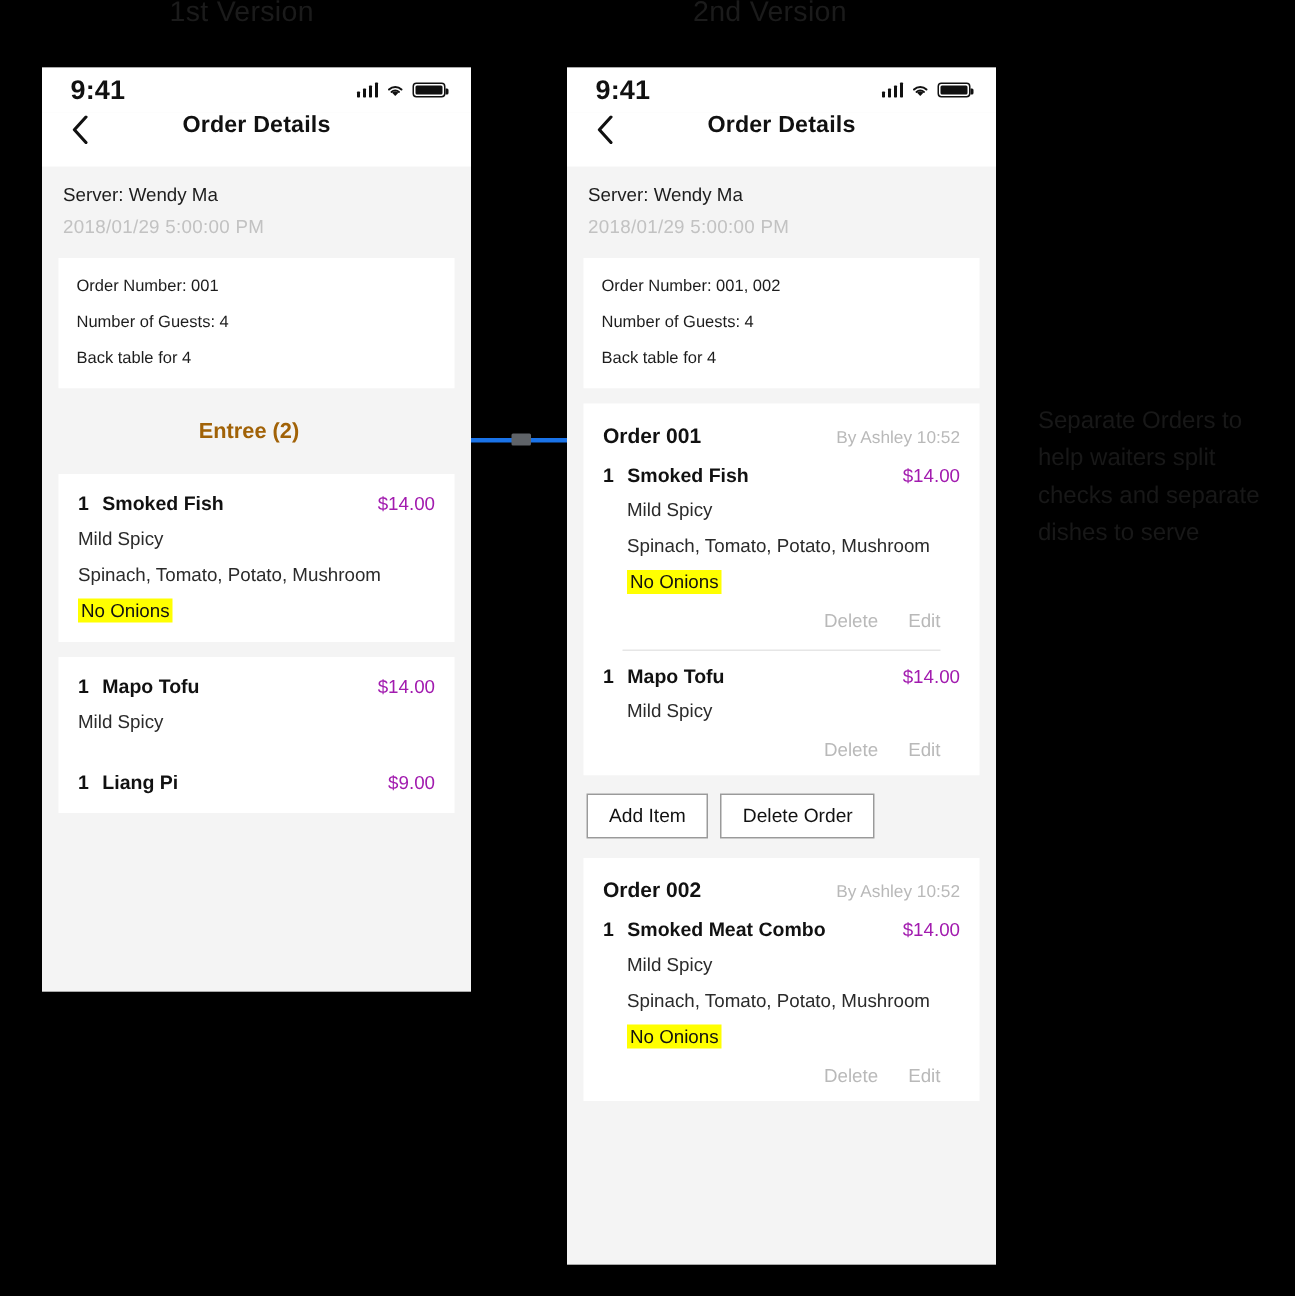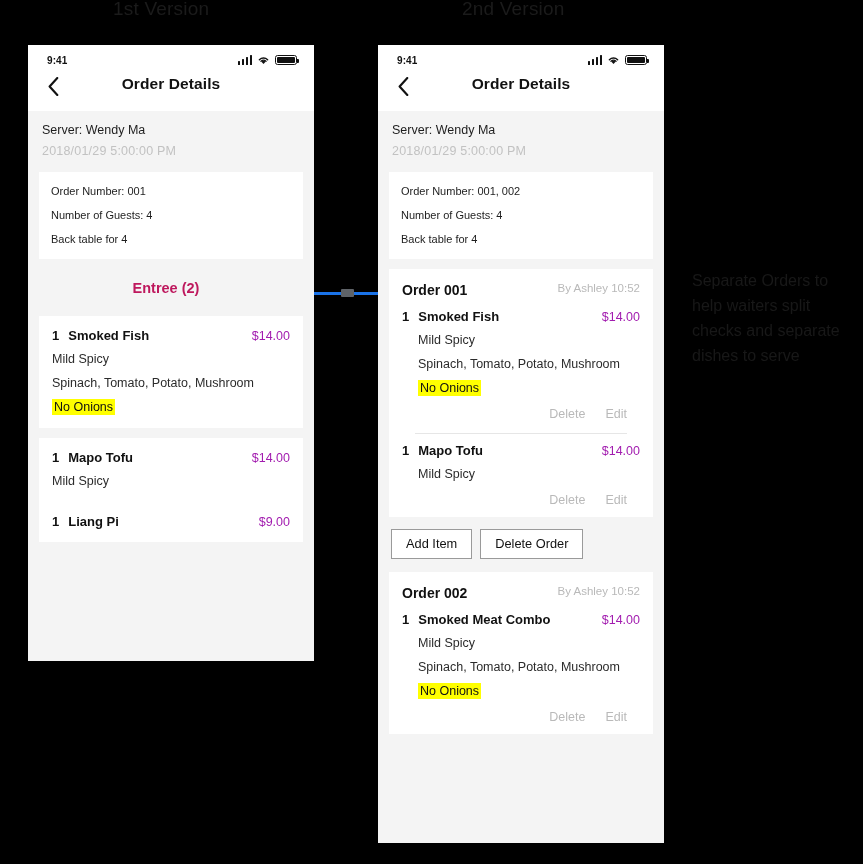--- a/index.html
+++ b/index.html
@@ -100,21 +100,21 @@
     height: 30px;
     background: #ffffff;
     display: flex;
     align-items: center;
     justify-content: space-between;
     padding: 0 17px 0 19px;
     box-sizing: border-box;
     flex: none;
   }
   .status-time {
-    font-size: 10px;
+    font-size: 18px;
     font-weight: bold;
     color: #111;
     letter-spacing: 0.1px;
   }
   .status-icons {
     display: flex;
     align-items: center;
     gap: 5px;
   }
   .icon-signal { display: flex; align-items: flex-end; gap: 1.5px; height: 10px; }
@@ -206,21 +206,21 @@
     margin-bottom: 12px;
   }
   .order-meta .line:last-child { margin-bottom: 0; }
 
   
   .category-header {
     background: #f4f4f4;
     text-align: center;
     font-size: 14.5px;
     font-weight: bold;
-    color: #be185d;
+    color: #a16207;
     padding: 21px 10px 20px 0;
   }
 
   
   .dish {
     padding: 12px 13px 13px 13px;
   }
   .dish-top {
     display: flex;
     align-items: baseline;
@@ -254,21 +254,21 @@
   .card-gap { height: 10px; background: #f4f4f4; }
 
   
   .order-card {
     background: #ffffff;
     margin: 0 11px;
     padding: 0 0 10px 0;
   }
   .order-card-head {
     display: flex;
-    align-items: flex-start;
+    align-items: flex-end;
     justify-content: space-between;
     padding: 13px 13px 2px 13px;
   }
   .order-card-title {
     font-size: 14px;
     font-weight: bold;
     color: #111;
   }
   .order-card-by {
     font-size: 11.5px;

